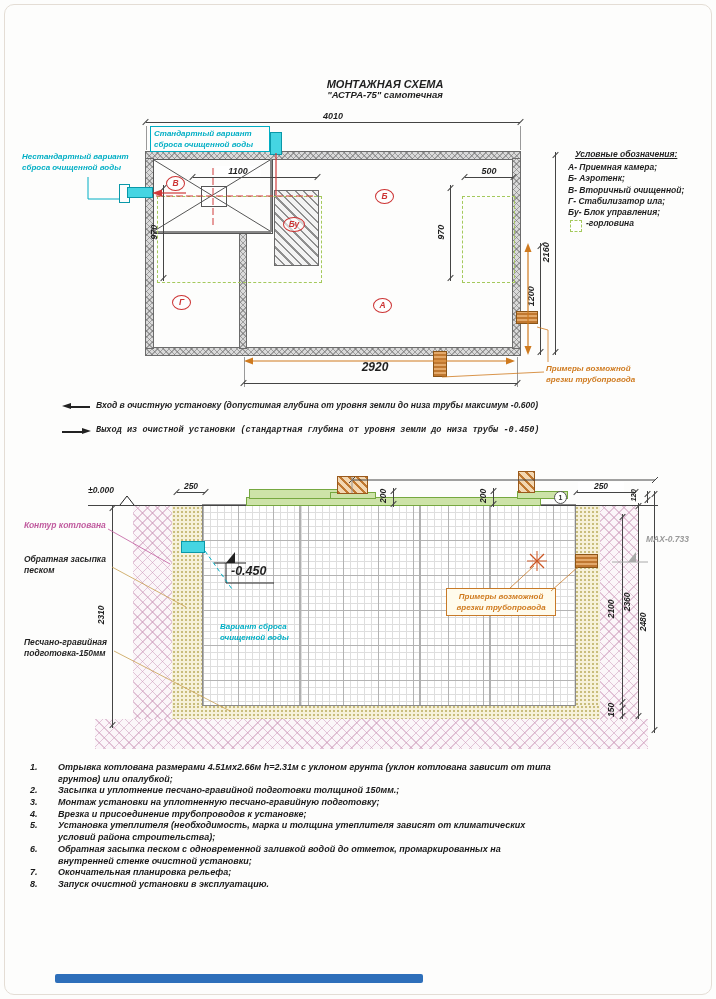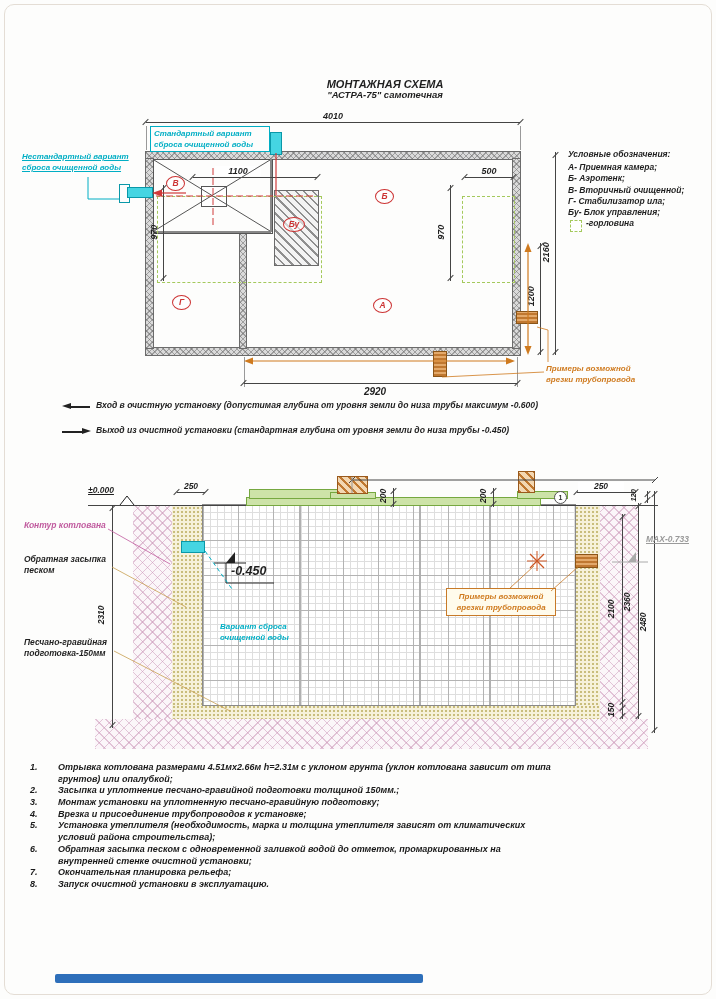--- a/index.html
+++ b/index.html
@@ -47,23 +47,23 @@
   .frame{position:absolute;inset:4px;border:1px solid #e4ddd5;border-radius:10px;}
   .note-arrow-line{position:absolute;height:1.6px;background:#222;}
   .triL{position:absolute;width:0;height:0;border-style:solid;border-width:3.5px 9px 3.5px 0;border-color:transparent #222 transparent transparent;}
   .triR{position:absolute;width:0;height:0;border-style:solid;border-width:3.5px 0 3.5px 9px;border-color:transparent transparent transparent #222;}
   .proc{position:absolute;left:30px;top:762px;width:528px;font-size:9px;font-weight:bold;font-style:italic;color:#1a1a1a;line-height:1.3;}
   .proc .ti{text-decoration:underline;margin-bottom:3px;}
   .proc .row{display:flex;}
   .proc .num{width:28px;flex:none;}
   .proc .txt{flex:1;}
   .legend{position:absolute;left:568px;top:149px;font-size:8.5px;font-weight:bold;font-style:italic;color:#1f1f1f;line-height:11.2px;}
-  .legend .ti{margin-bottom:2px;}
+  .legend .ti{text-decoration:underline;margin-bottom:2px;text-align:center;}
   svg.ovl{position:absolute;left:0;top:0;pointer-events:none;}
-  .ublue{text-decoration:underline;}
+  .ublue{}
   .lblbox{border:1px solid #00aec4;padding:1px 3px;}
 </style>
 </head>
 <body>
 
 <div class="frame"></div>
 
 <div class="lbl ctr" style="left:270px;top:78px;width:230px;font-size:11px;">МОНТАЖНАЯ СХЕМА</div>
 <div class="lbl ctr" style="left:270px;top:90px;width:230px;font-size:9.5px;">"АСТРА-75" самотечная</div>
 
@@ -101,21 +101,21 @@
 <div class="lbl rot" style="left:134px;top:227px;font-size:9px;">970</div>
 <div class="dl v" style="left:450px;top:185px;height:96px;"></div>
 <div class="lbl rot" style="left:421px;top:227px;font-size:9px;">970</div>
 <div class="dl v" style="left:555px;top:152px;height:203px;"></div>
 <div class="lbl rot" style="left:526px;top:247px;font-size:9px;">2160</div>
 <div class="dl v" style="left:540px;top:243px;height:112px;"></div>
 <div class="lbl rot" style="left:511px;top:291px;font-size:9px;">1200</div>
 <div class="el" style="left:244px;top:357px;width:1px;height:30px;"></div>
 <div class="el" style="left:517px;top:357px;width:1px;height:30px;"></div>
 <div class="dl h" style="left:244px;top:383px;width:273px;"></div>
-<div class="lbl ctr" style="left:352px;top:386px;width:46px;font-size:10px;">2920</div>
+<div class="lbl ctr" style="left:352px;top:361px;width:46px;font-size:12px;">2920</div>
 
 <div class="lbl cy lblbox wrap" style="left:150px;top:126px;width:112px;font-size:8px;line-height:11px;">Стандартный вариант сброса очищенной воды</div>
 <div class="pipe-cy" style="left:271px;top:133px;width:10px;height:21px;"></div>
 <div class="lbl cy wrap ublue" style="left:22px;top:151px;width:120px;font-size:8px;line-height:11px;">Нестандартный вариант сброса очищенной воды</div>
 <div class="abs" style="left:119px;top:184px;width:9px;height:17px;border:1px solid #0a98a8;"></div>
 <div class="pipe-cy" style="left:128px;top:188px;width:24px;height:9px;"></div>
 
 <div class="pipe-or" style="left:434px;top:352px;width:12px;height:24px;"></div>
 <div class="pipe-or" style="left:517px;top:312px;width:20px;height:11px;"></div>
 <div class="lbl or wrap" style="left:546px;top:364px;width:110px;font-size:8px;line-height:10.5px;">Примеры возможной врезки трубопровода</div>
@@ -129,21 +129,21 @@
   <div>Бу- Блок управления;</div>
 </div>
 <div class="gdash" style="left:570px;top:220px;width:10px;height:10px;background:#fff;"></div>
 <div class="lbl" style="left:586px;top:219px;font-size:8.5px;">-горловина</div>
 
 <div class="triL" style="left:62px;top:403px;"></div>
 <div class="note-arrow-line" style="left:70px;top:406px;width:20px;"></div>
 <div class="lbl" style="left:96px;top:401px;font-size:8.6px;">Вход в очистную установку (допустимая глубина от уровня земли до низа трубы максимум -0.600)</div>
 <div class="note-arrow-line" style="left:62px;top:431px;width:20px;"></div>
 <div class="triR" style="left:82px;top:428px;"></div>
-<div class="lbl" style="left:96px;top:426px;font-size:8.6px;">Выход из очистной установки (стандартная глубина от уровня земли до низа трубы -0.450)</div>
+<div class="lbl" style="left:96px;top:426px;font-size:8.6px;font-family:Liberation Mono, monospace;">Выход из очистной установки (стандартная глубина от уровня земли до низа трубы -0.450)</div>
 
 <div class="soil" style="left:133px;top:506px;width:39px;height:216px;"></div>
 <div class="soil" style="left:600px;top:506px;width:38px;height:216px;"></div>
 <div class="soil" style="left:95px;top:719px;width:553px;height:30px;"></div>
 <div class="sand" style="left:172px;top:506px;width:31px;height:213px;"></div>
 <div class="sand" style="left:575px;top:506px;width:25px;height:213px;"></div>
 <div class="sand" style="left:172px;top:705px;width:428px;height:14px;"></div>
 
 <div class="tankgrid" style="left:203px;top:505px;width:372px;height:200px;"></div>
 <div class="abs" style="left:299px;top:505px;width:2px;height:200px;background:#b0b0b0;"></div>

